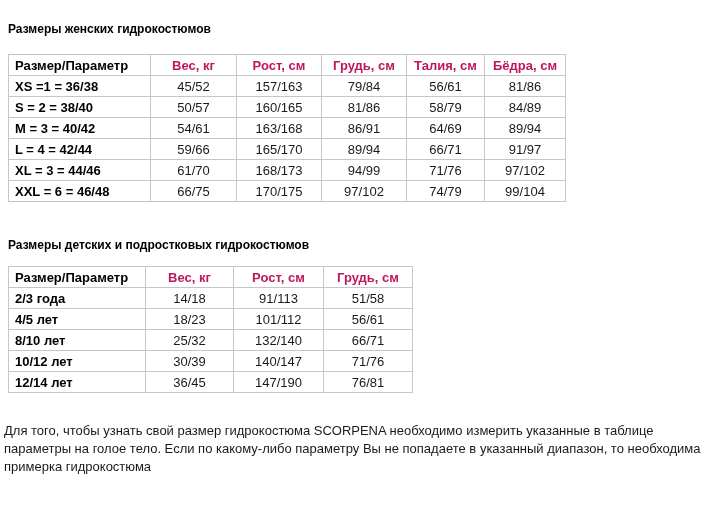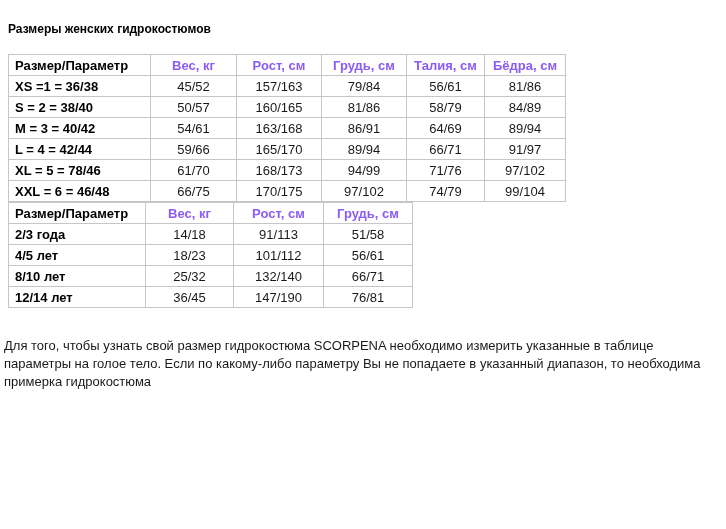--- a/index.html
+++ b/index.html
@@ -39,21 +39,21 @@
     height: 20px;
     padding: 0 6px;
     text-align: center;
     vertical-align: middle;
     white-space: nowrap;
     overflow: hidden;
     color: #1a1a1a;
   }
   table.size-table th {
     font-weight: bold;
-    color: #8b5cf6;
+    color: #be185d;
   }
   table.size-table th:first-child,
   table.size-table td:first-child {
     text-align: left;
     font-weight: bold;
     color: #000000;
   }
   .footer-note {
     margin: 29px 0 0 -4px;
     width: 718px;
@@ -115,38 +115,39 @@
         </tr>
         <tr>
           <td>L = 4 = 42/44</td>
           <td>59/66</td>
           <td>165/170</td>
           <td>89/94</td>
           <td>66/71</td>
           <td>91/97</td>
         </tr>
         <tr>
-          <td>XL = 5 = 78/46</td>
+          <td>XL = 3 = 44/46</td>
           <td>61/70</td>
           <td>168/173</td>
           <td>94/99</td>
           <td>71/76</td>
           <td>97/102</td>
         </tr>
         <tr>
           <td>XXL = 6 = 46/48</td>
           <td>66/75</td>
           <td>170/175</td>
           <td>97/102</td>
           <td>74/79</td>
           <td>99/104</td>
         </tr>
       </tbody>
     </table>
 
+  <div class="section-title second">Размеры детских и подростковых гидрокостюмов</div>
 
   <table class="size-table">
     <colgroup>
       <col style="width:137px">
       <col style="width:88px">
       <col style="width:90px">
       <col style="width:89px">
     </colgroup>
   <thead>
         <tr>
@@ -169,20 +170,26 @@
           <td>101/112</td>
           <td>56/61</td>
         </tr>
         <tr>
           <td>8/10 лет</td>
           <td>25/32</td>
           <td>132/140</td>
           <td>66/71</td>
         </tr>
         <tr>
+          <td>10/12 лет</td>
+          <td>30/39</td>
+          <td>140/147</td>
+          <td>71/76</td>
+        </tr>
+        <tr>
           <td>12/14 лет</td>
           <td>36/45</td>
           <td>147/190</td>
           <td>76/81</td>
         </tr>
       </tbody>
     </table>
 
   <div class="footer-note">Для того, чтобы узнать свой размер гидрокостюма SCORPENA необходимо измерить указанные в таблице параметры на голое тело. Если по какому-либо параметру Вы не попадаете в указанный диапазон, то необходима примерка гидрокостюма</div>
 

